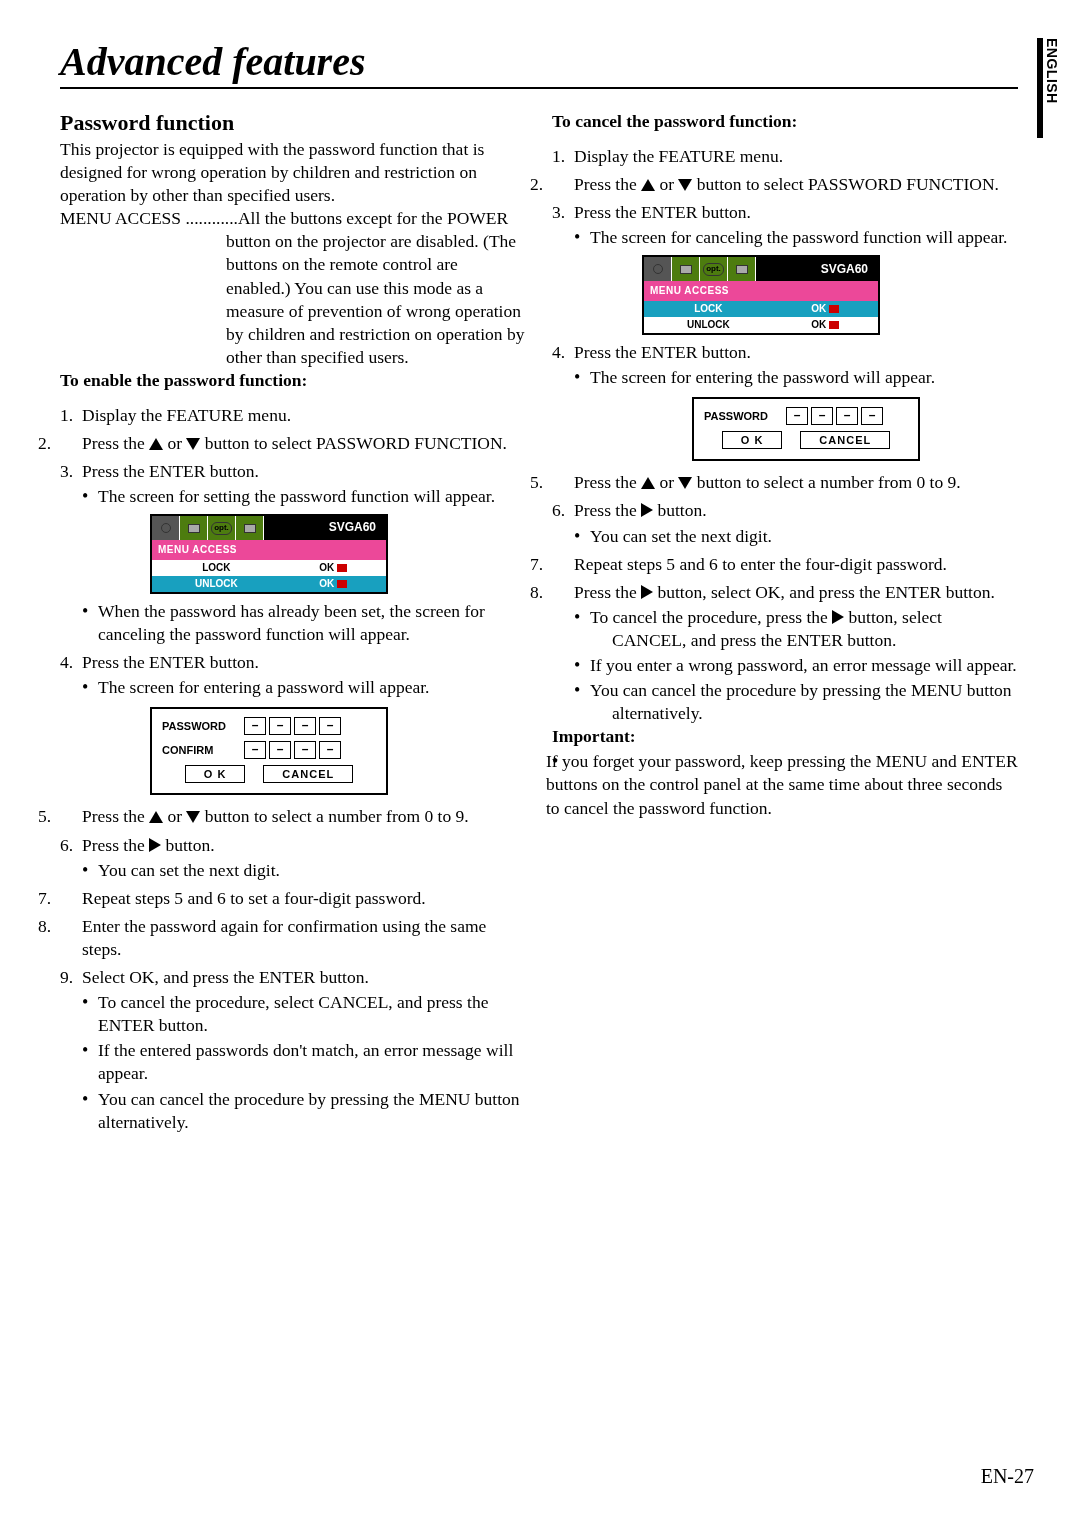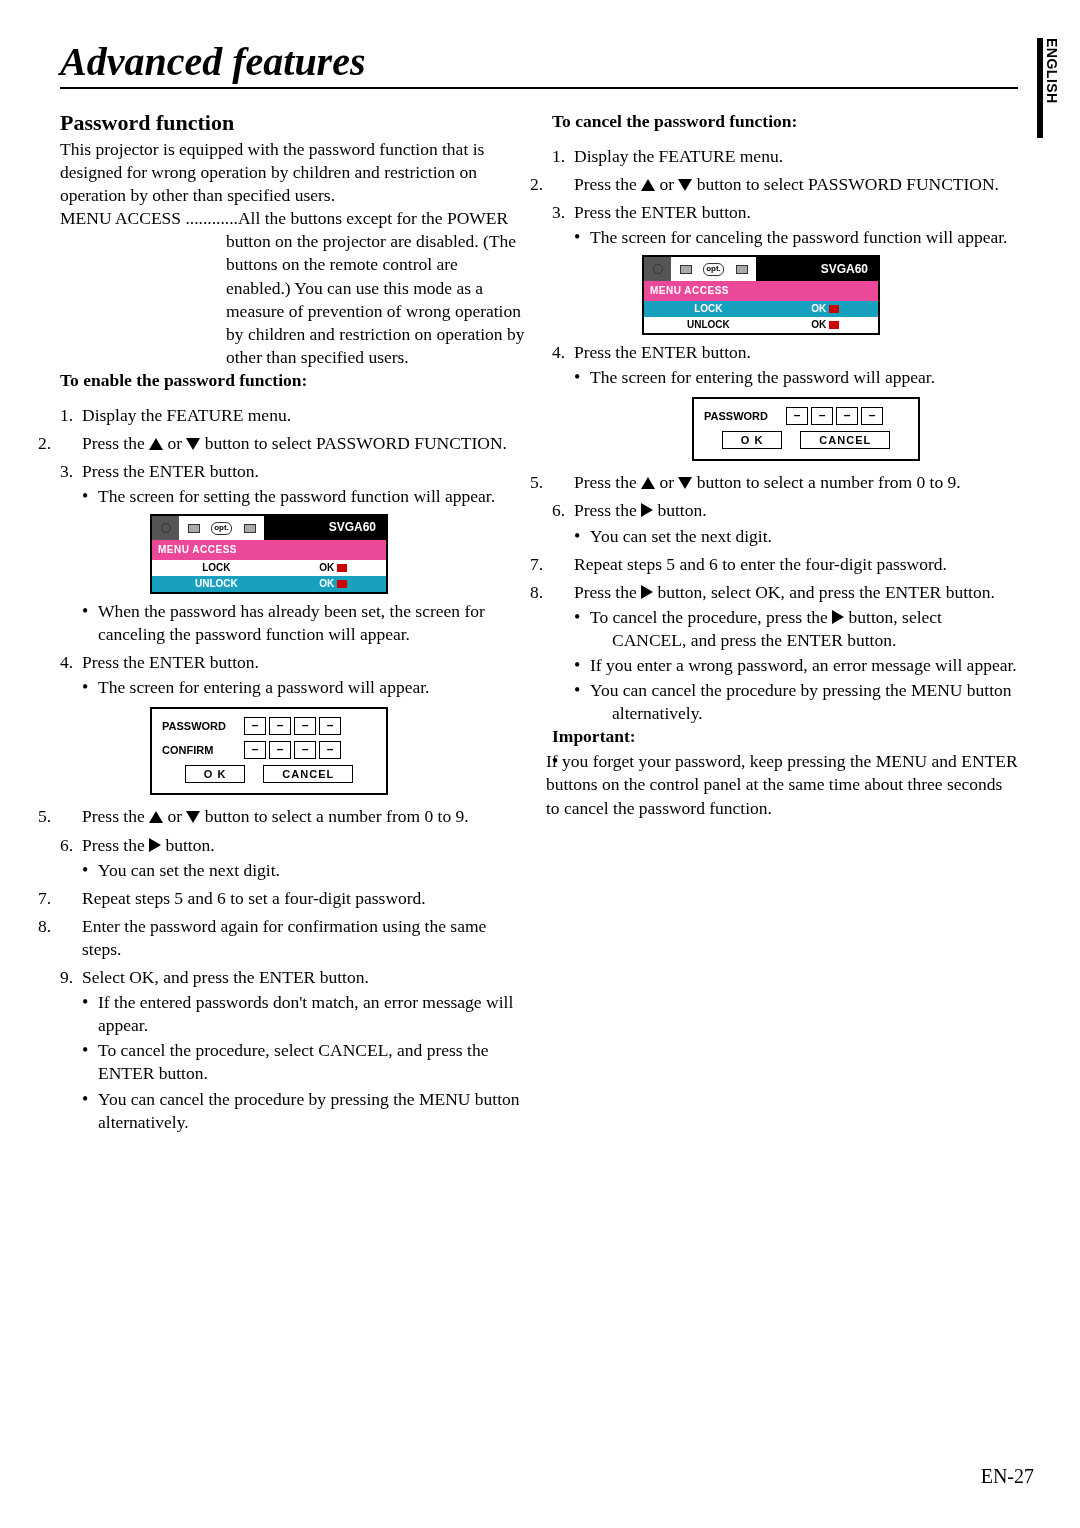--- a/index.html
+++ b/index.html
@@ -70,21 +70,21 @@
     background: #fff;
   }
   .menu-tabs {
     display: flex;
     align-items: stretch;
     height: 24px;
     background: #000;
   }
   .menu-tabs .tab {
     width: 28px; border-right: 1px solid #fff;
-    background: #ffffff;
+    background: #4d7c0f;
     display:flex; align-items:center; justify-content:center;
   }
   .menu-tabs .tab.dark { background:#555; }
   .menu-tabs .spacer { flex:1; }
   .menu-tabs .mode {
     color:#fff; font-weight:bold; font-size:12px;
     display:flex; align-items:center; padding-right:10px;
   }
   .tab .icon-circle { width:10px; height:10px; border:1.5px solid #333; border-radius:50%; position:relative; }
   .tab .icon-opt { font-size:8px; font-weight:bold; border:1px solid #333; border-radius:6px; padding:0 2px; }
@@ -215,22 +215,22 @@
       <li class="hanging"><span class="num">5.</span><span>Press the </span><span class="tri-up"></span><span> or </span><span class="tri-down"></span><span> button to select a number from 0 to 9.</span></li>
       <li><span class="num">6.</span><span>Press the </span><span class="tri-right"></span><span> button.</span>
         <ul>
             <li>You can set the next digit.</li>
           </ul>
       </li>
       <li class="hanging"><span class="num">7.</span><span>Repeat steps 5 and 6 to set a four-digit password.</span></li>
       <li class="hanging"><span class="num">8.</span><span>Enter the password again for confirmation using the same steps.</span></li>
       <li><span class="num">9.</span><span>Select OK, and press the ENTER button.</span>
         <ul>
+          <li>To cancel the procedure, select CANCEL, and press the ENTER button.</li>
           <li>If the entered passwords don't match, an error message will appear.</li>
-          <li>To cancel the procedure, select CANCEL, and press the ENTER button.</li>
           <li>You can cancel the procedure by pressing the MENU button alternatively.</li>
         </ul>
       </li>
     </ol>
   </div>
 
   <div class="col">
     <p class="sub-bold" style="margin-top:0">To cancel the password function:</p>
     <ol>
       <li><span class="num">1.</span><span>Display the FEATURE menu.</span></li>

